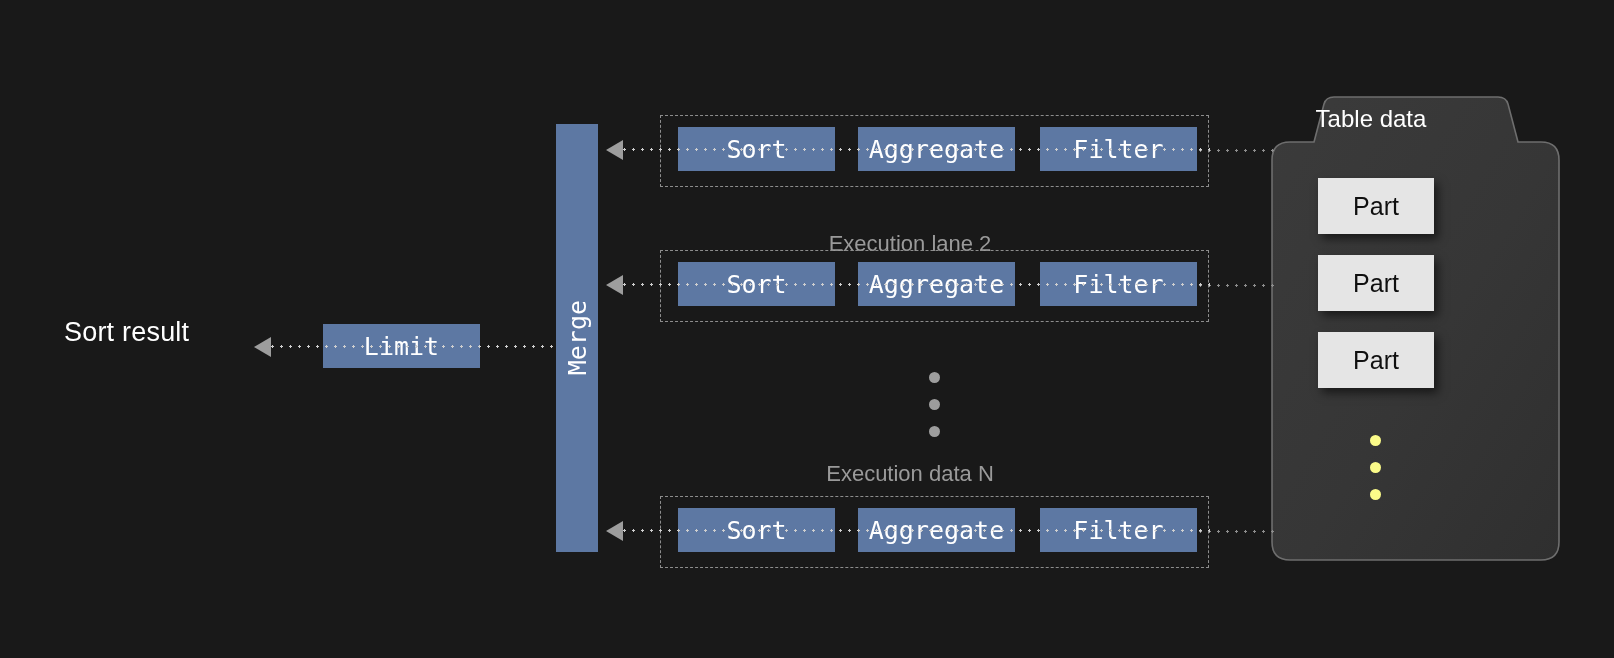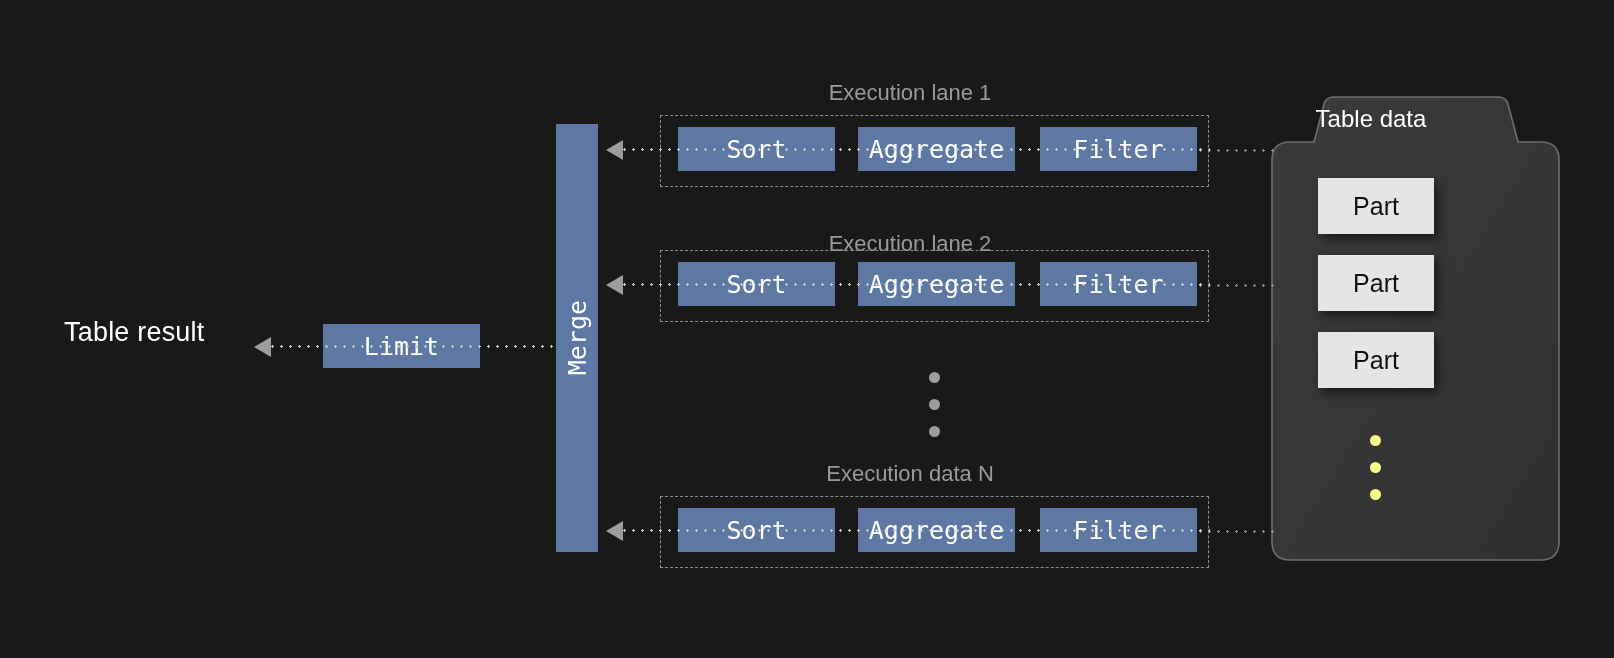--- a/index.html
+++ b/index.html
@@ -185,21 +185,20 @@
   <div class="abs part-box" style="left:1318px; top:332px;">Part</div>
 
   <div class="abs dot dot-yellow" style="left:1370px; top:435px;"></div>
   <div class="abs dot dot-yellow" style="left:1370px; top:462px;"></div>
   <div class="abs dot dot-yellow" style="left:1370px; top:489px;"></div>
 
   <div class="abs dot-line-dim" style="left:1196px; top:149px; width:80px;"></div>
   <div class="abs dot-line-dim" style="left:1196px; top:284px; width:80px;"></div>
   <div class="abs dot-line-dim" style="left:1196px; top:530px; width:80px;"></div>
 
-  <div class="abs lane-label" style="left:630px; top:80px;">Execution lane 1</div>
   <div class="abs lane-box" style="top:115px;"></div>
   <div class="abs dot-line" style="left:620px; top:148px; width:590px;"></div>
   <div class="abs arrow-left" style="left:606px; top:140px;"></div>
   <div class="abs op-box" style="left:678px; top:127px; width:157px;">Sort</div>
   <div class="abs op-box" style="left:858px; top:127px; width:157px;">Aggregate</div>
   <div class="abs op-box" style="left:1040px; top:127px; width:157px;">Filter</div>
 
   <div class="abs lane-label" style="left:630px; top:215px;margin-top:16px;">Execution lane 2</div>
   <div class="abs lane-box" style="top:250px;"></div>
   <div class="abs dot-line" style="left:620px; top:283px; width:590px;"></div>
@@ -220,15 +219,15 @@
   <div class="abs op-box" style="left:858px; top:508px; width:157px;">Aggregate</div>
   <div class="abs op-box" style="left:1040px; top:508px; width:157px;">Filter</div>
 
   <div class="abs merge-bar">
     <span>Merge</span>
   </div>
 
   <div class="abs dot-line" style="left:268px; top:345px; width:290px;"></div>
   <div class="abs op-box" style="left:323px; top:324px; width:157px;">Limit</div>
   <div class="abs arrow-left" style="left:254px; top:337px;"></div>
-  <div class="abs query-result">Table result</div>
+  <div class="abs query-result">Sort result</div>
 
 </div>
 
 </body></html>

